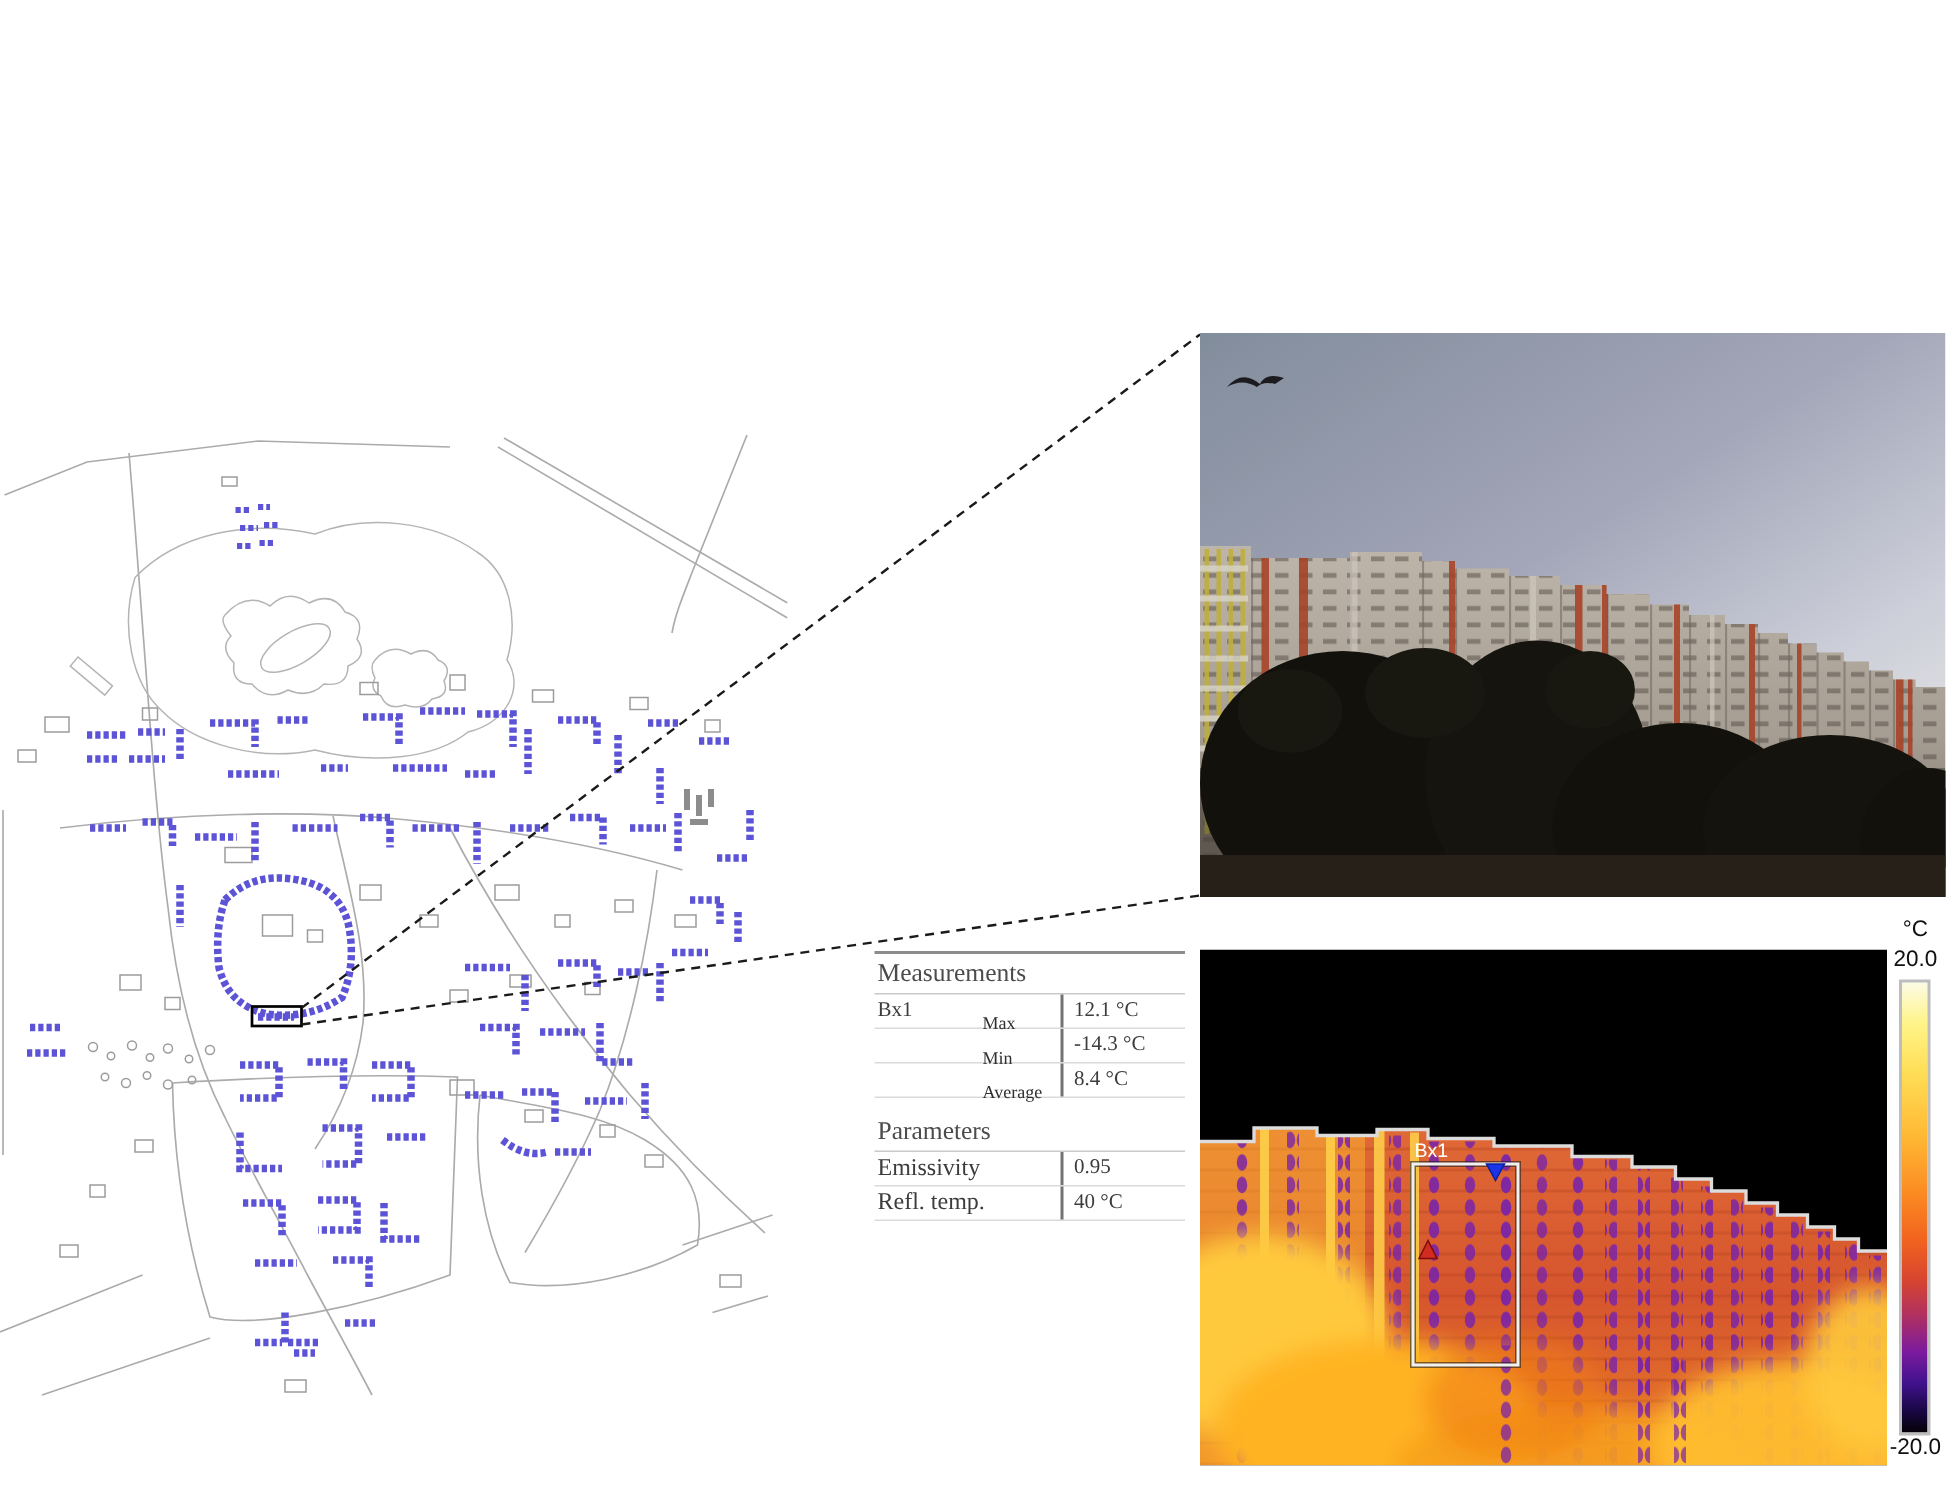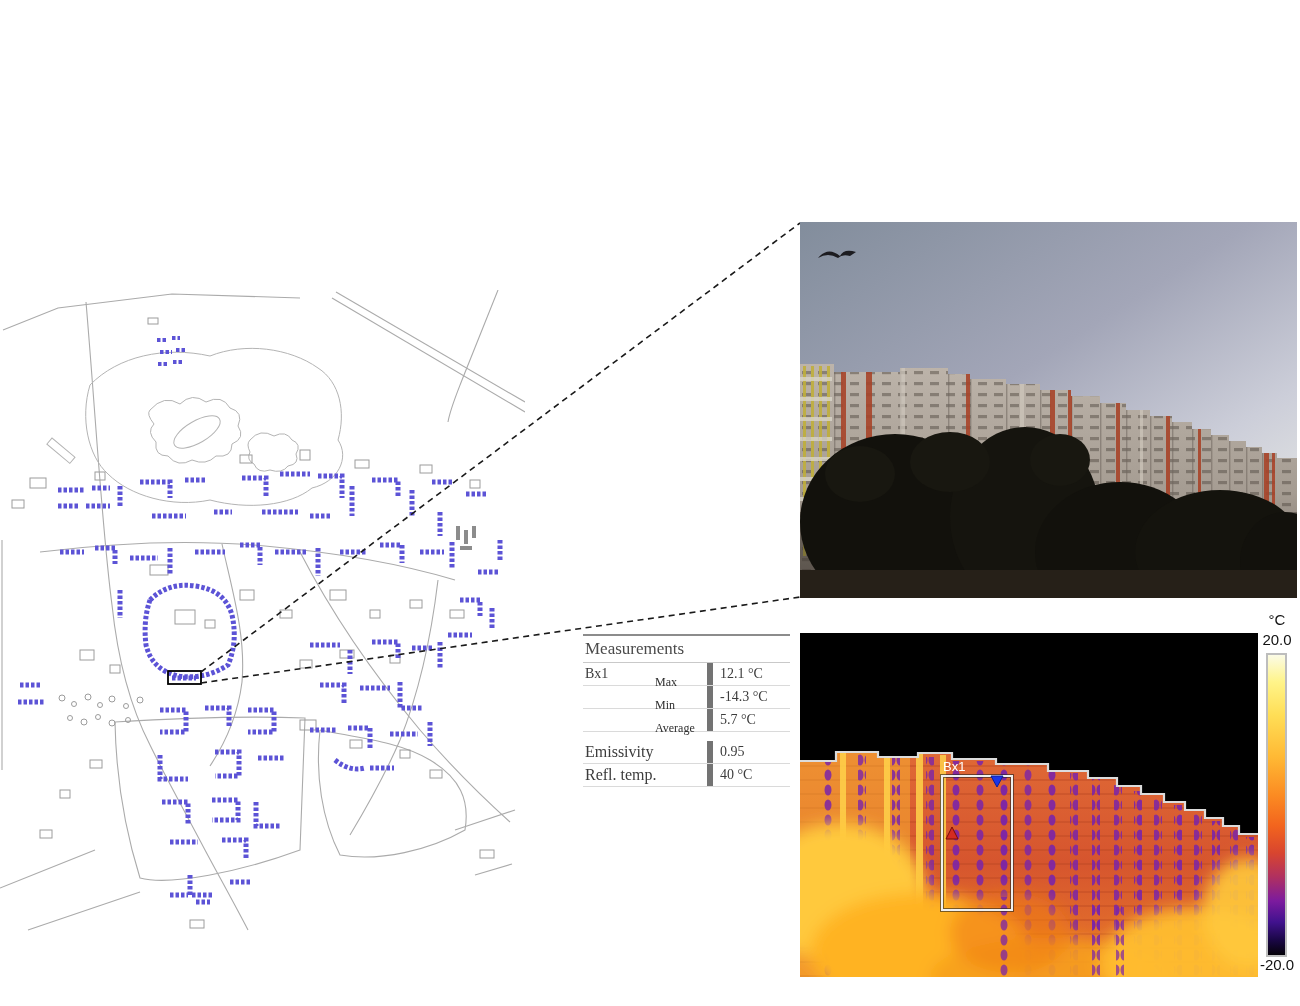--- a/index.html
+++ b/index.html
@@ -6,21 +6,21 @@
   #canvas{position:relative;width:1300px;height:1006px;background:#ffffff;overflow:hidden;
           font-family:"Liberation Sans", sans-serif;}
   .abs{position:absolute;}
   
   #meas-panel{left:583px;top:634px;width:207px;color:#3c3c3c;font-family:Liberation Serif, serif;}
   .sec-title{font-size:17px;color:#4b4b4b;padding:3px 0 3px 2px;border-bottom:1px solid #c9c9c9;}
   .sec-title.first{border-top:2px solid #8c8c8c;}
   .mrow{display:flex;height:22px;align-items:stretch;border-bottom:1px solid #dadada;}
   .c1{width:70px;display:flex;align-items:center;padding-left:2px;font-size:14px;}
   .c2{width:52px;display:flex;align-items:center;font-size:12px;color:#2e2e2e;margin-top:16px;}
-  .cv{flex:1;border-left:6px solid #737373;display:flex;align-items:center;padding-left:7px;font-size:14px;}
+  .cv{flex:1;border-left:2px solid #737373;display:flex;align-items:center;padding-left:7px;font-size:14px;}
   .c1p{width:122px;display:flex;align-items:center;padding-left:2px;font-size:16px;}
   .gap{height:9px;}
   
   #colorbar{left:1266px;top:653px;width:17px;height:300px;border:2px solid #bdbdbd;
     background:linear-gradient(to bottom,
       #fbfbe6 0%, #fff489 9%, #ffde56 20%, #ffb934 34%, #fb8a22 47%, #f2641e 57%,
       #d8452f 66%, #b03060 74%, #7c1b9e 82%, #41128e 89%, #1a0746 95%, #050208 100%);}
   .scale-lbl{width:64px;text-align:center;font-size:15px;color:#111;}
   #lbl-unit{left:1245px;top:611px;}
   #lbl-max{left:1245px;top:631px;}
@@ -379,23 +379,24 @@
       <div class="cv">12.1 °C</div>
     </div>
     <div class="mrow">
       <div class="c1"></div>
       <div class="c2">Min</div>
       <div class="cv">-14.3 °C</div>
     </div>
     <div class="mrow">
       <div class="c1"></div>
       <div class="c2">Average</div>
-      <div class="cv">5.7 °C</div>
+      <div class="cv">8.4 °C</div>
     </div>
     <div class="gap"></div>
+    <div class="sec-title">Parameters</div>
     <div class="mrow">
       <div class="c1p">Emissivity</div>
       <div class="cv">0.95</div>
     </div>
     <div class="mrow">
       <div class="c1p">Refl. temp.</div>
       <div class="cv">40 °C</div>
     </div>
   </div>
 

